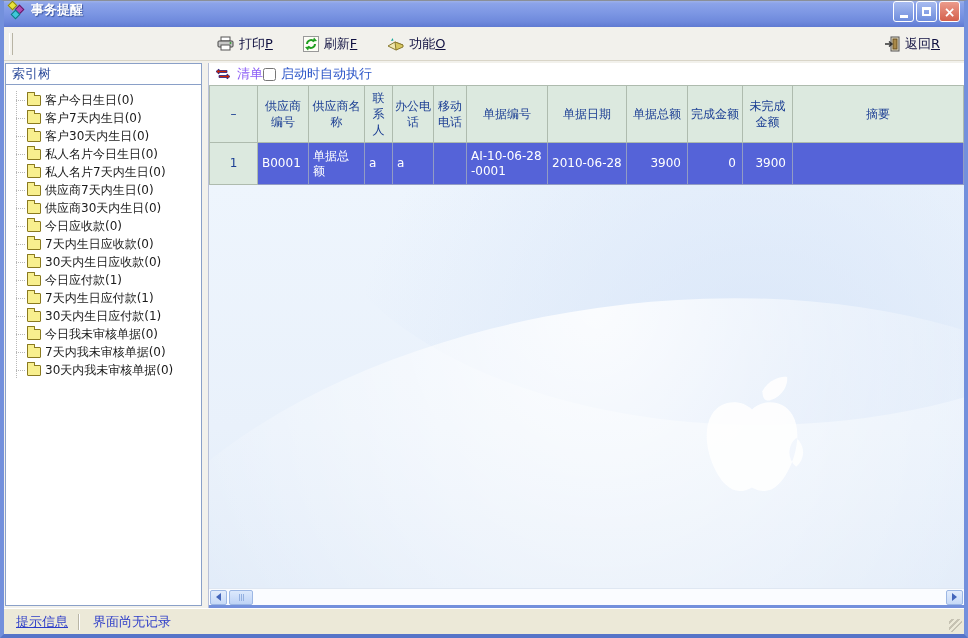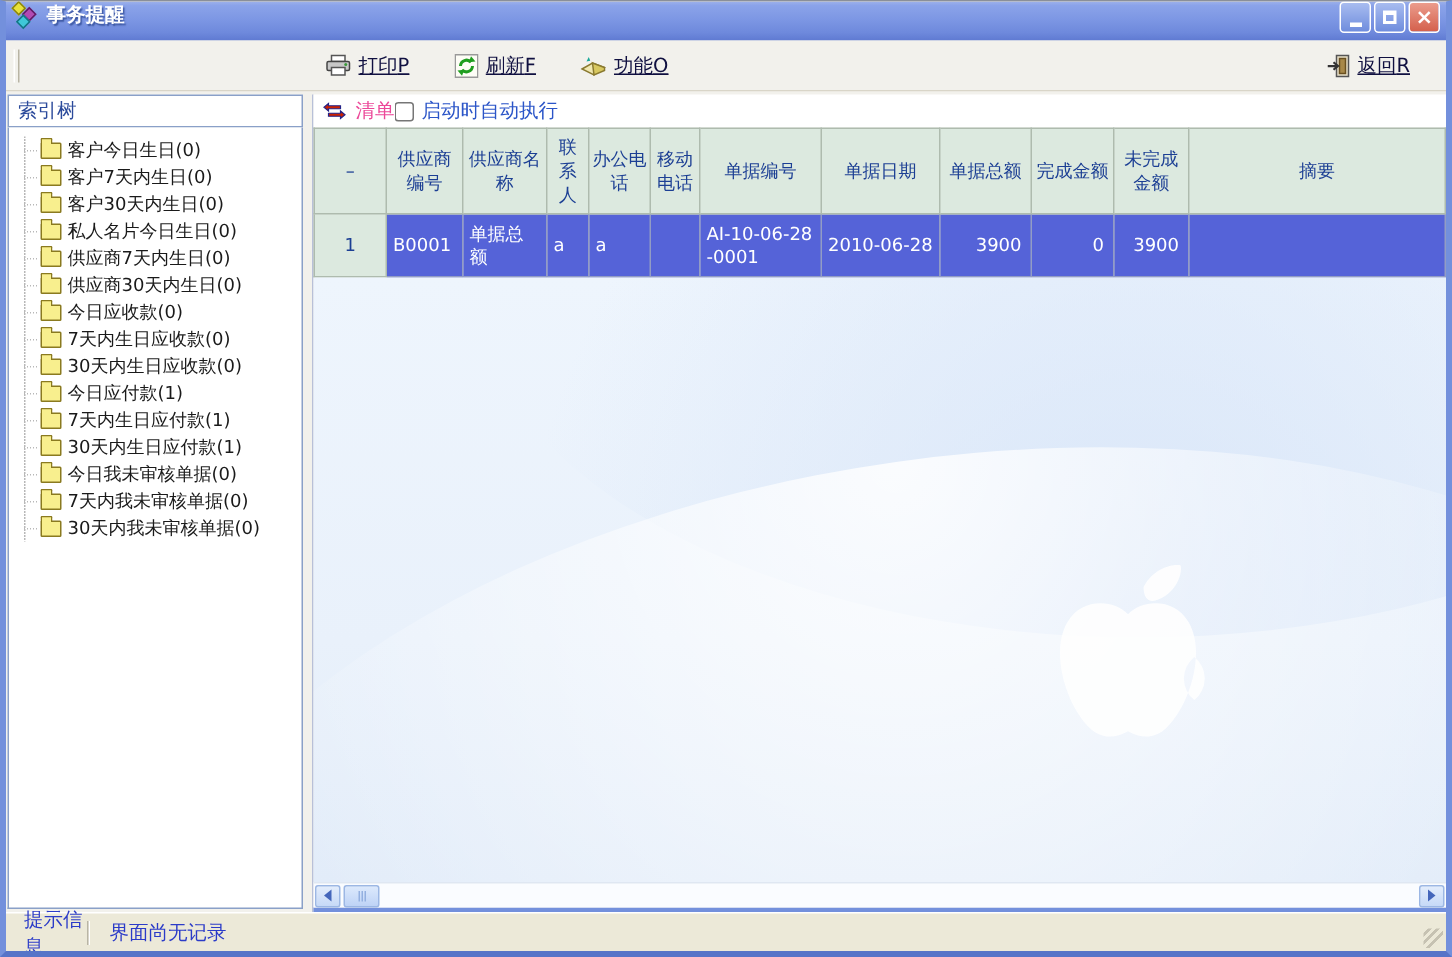--- a/index.html
+++ b/index.html
@@ -25,21 +25,21 @@
   .winbtn.close { background:linear-gradient(180deg,#eb9c8c,#d4604c); }
   .glyph-min { width:8px; height:3px; background:#fff; margin-top:9px; }
   .glyph-max { width:9px; height:9px; border:2px solid #fff; border-top-width:3px; }
   .glyph-x { color:#fff; font-size:14px; font-weight:bold; line-height:1; }
 
   
   .toolbar { height:34px; flex:0 0 34px; background:#f2f1ec; border-bottom:1px solid #d9d5c8;
     display:flex; align-items:center; }
   .gripper { width:4px; height:22px; margin-left:5px; border-left:1px solid #fff; border-right:1px solid #b8b4a4; }
   .tb-group { display:flex; align-items:center; margin-left:200px; gap:22px; }
-  .tb-btn { display:flex; align-items:center; gap:5px; font-size:13px; color:#101040; cursor:default; padding:3px 4px;text-decoration:underline; }
+  .tb-btn { display:flex; align-items:center; gap:5px; font-size:13px; color:#101040; cursor:default; padding:3px 4px; }
   .tb-btn u { text-decoration:underline; }
   .tb-right { margin-left:auto; margin-right:20px; }
 
   
   .content { flex:1; display:flex; padding-top:2px; background:#f2f1ec; min-height:0; }
   .sidebar { width:199px; flex:0 0 199px; display:flex; flex-direction:column; padding:0 1px 2px 1px; }
   .side-header { height:22px; flex:0 0 22px; border:1px solid #8aa0c8; background:#fff;
     display:flex; align-items:center; padding-left:6px; font-size:13px; color:#2b4a9b; }
   .tree { flex:1; border:1px solid #8aa0c8; border-top:none; background:#fff; overflow:hidden;
     padding:6px 0 0 4px; position:relative; }
@@ -52,21 +52,21 @@
   .folder { width:14px; height:11px; flex:0 0 14px; margin:0 4px 0 1px; position:relative;
     background:#f8ef8e; border:1px solid #8a7a20; border-radius:1px; }
   .folder::before { content:""; position:absolute; left:-1px; top:-4px; width:6px; height:3px;
     background:#f8ef8e; border:1px solid #8a7a20; border-bottom:none; border-radius:1px 1px 0 0; }
 
   .splitter { width:5px; flex:0 0 5px; }
 
   .main { flex:1; display:flex; flex-direction:column; min-width:0; border-left:1px solid #b8c0d8; }
   .list-strip { height:22px; flex:0 0 22px; background:#fff; display:flex; align-items:center;
     padding-left:6px; font-size:13px; }
-  .list-label { color:#ec4899; margin-left:6px;font-family:Liberation Serif, serif; }
+  .list-label { color:#8b5cf6; margin-left:6px;font-family:Liberation Serif, serif; }
   .autorun { display:flex; align-items:center; gap:5px; color:#2b55c8; font-size:13px; }
   .autorun input { width:13px; height:13px; accent-color:#fff; }
 
   
   table.grid { border-collapse:collapse; table-layout:fixed; width:100%; flex:0 0 auto; }
   .grid th { background:#dcе9df; background:#dce9df; color:#1c3f94; font-weight:normal; font-size:12px;
     border:1px solid #aebbae; height:57px; padding:2px; text-align:center; vertical-align:middle;
     word-break:break-all; line-height:16px; }
   .grid td { font-size:12px; height:42px; border:1px solid #929cc4; padding:2px 4px;
     background:#5563d8; color:#fff; word-break:break-all; line-height:15px; vertical-align:middle; }
@@ -93,21 +93,21 @@
   .arrow-r { width:0; height:0; border-top:4px solid transparent; border-bottom:4px solid transparent; border-left:5px solid #4466bb; }
   .thumb { width:24px; height:15px; margin-left:1px; border:1px solid #9cb7e4; border-radius:2px;
     background:linear-gradient(180deg,#dce9fc,#bed3f6); display:flex; align-items:center; justify-content:center; gap:1px; }
   .thumb i { display:block; width:1px; height:7px; background:#93b0e0; }
   .sbtn.right { position:absolute; right:0; }
   .main-bottom-line { height:3px; flex:0 0 3px; background:#7390dc; }
 
   
   .statusbar { height:26px; flex:0 0 26px; background:#ece9d8; border-top:1px solid #fff;
     display:flex; align-items:center; font-size:13px; color:#2b3bc8; position:relative; }
-  .status-sec1 { width:54px; padding-left:12px; }
+  .status-sec1 { width:74px; padding-left:12px;text-decoration:underline; }
   .status-div { width:1px; height:16px; background:#b9b5a5; margin-right:14px; box-shadow:1px 0 0 #fff; }
   .resize-grip { position:absolute; right:2px; bottom:2px; width:13px; height:13px;
     background:
       linear-gradient(135deg, transparent 0 6px, #c6c2b2 6px 8px, transparent 8px 10px, #c6c2b2 10px 12px, transparent 12px),
       linear-gradient(135deg, transparent 0 2px, #c6c2b2 2px 4px, transparent 4px) ; }
 </style>
 </head>
 <body>
 
 <div class="window">
@@ -193,20 +193,25 @@
             </div>
           <div class="tree-item">
               <span class="conn"></span>
               <span class="folder"></span>
               <span>客户30天内生日(0)</span>
             </div>
           <div class="tree-item">
               <span class="conn"></span>
               <span class="folder"></span>
               <span>私人名片今日生日(0)</span>
+            </div>
+          <div class="tree-item">
+              <span class="conn"></span>
+              <span class="folder"></span>
+              <span>私人名片7天内生日(0)</span>
             </div>
           <div class="tree-item">
               <span class="conn"></span>
               <span class="folder"></span>
               <span>供应商7天内生日(0)</span>
             </div>
           <div class="tree-item">
               <span class="conn"></span>
               <span class="folder"></span>
               <span>供应商30天内生日(0)</span>

